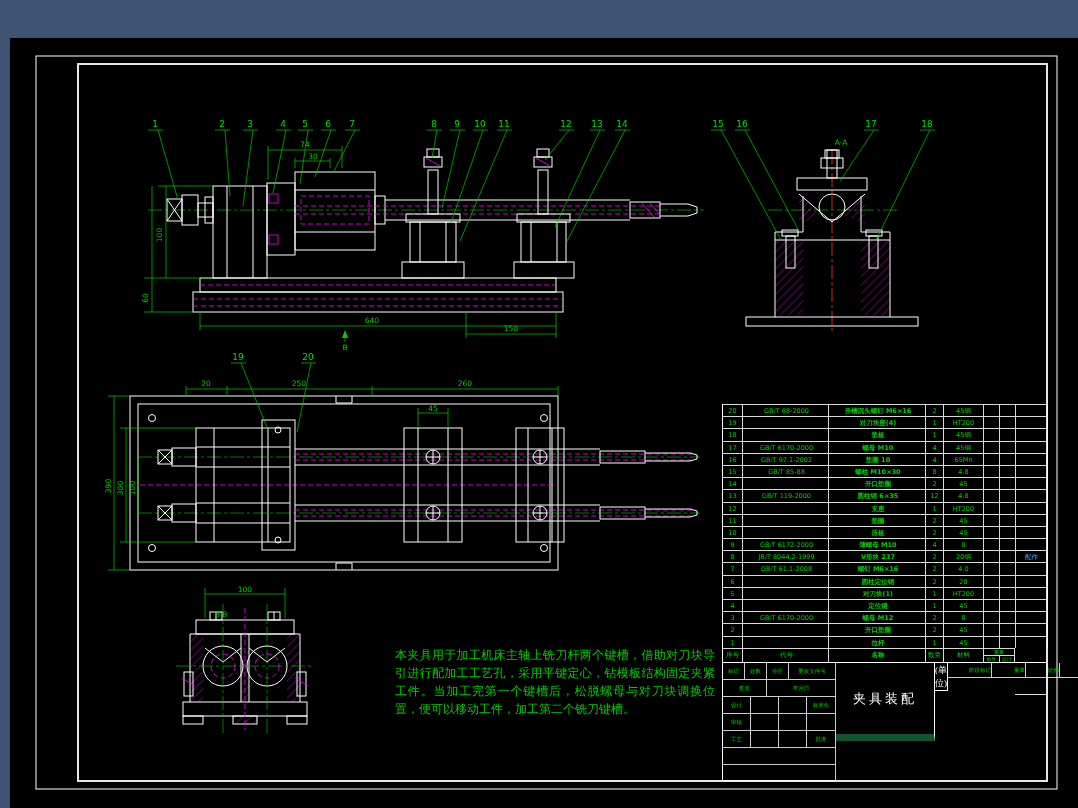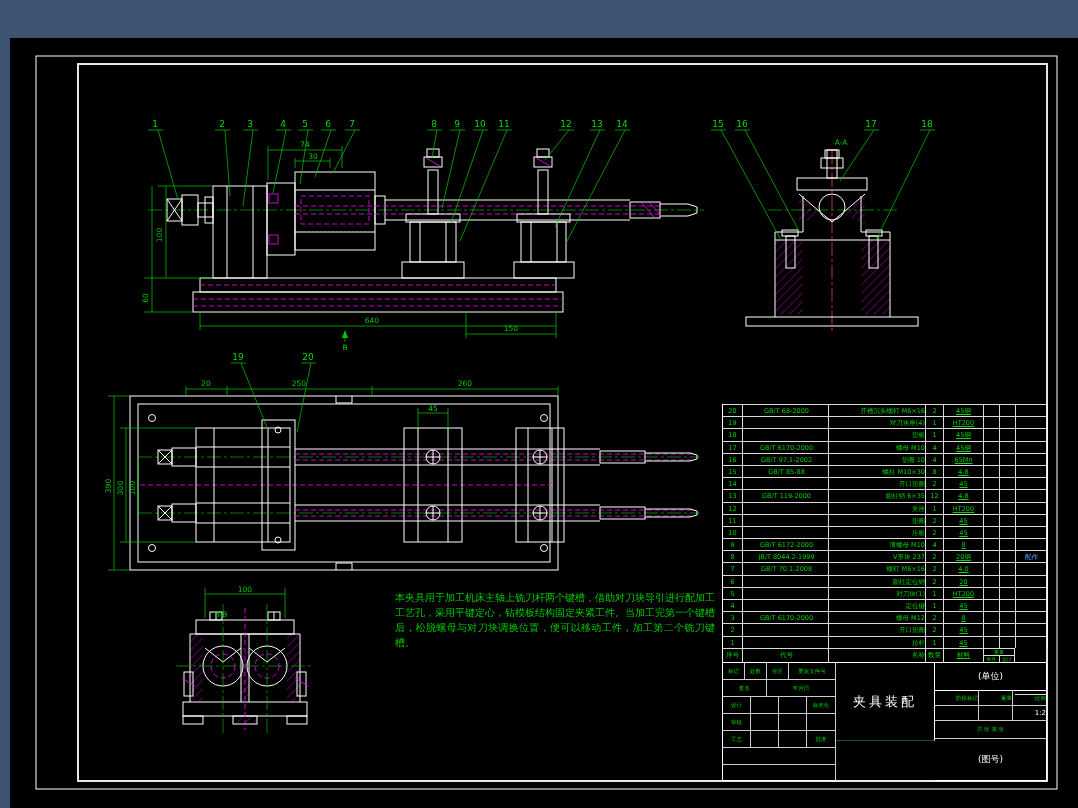--- a/index.html
+++ b/index.html
@@ -22,60 +22,60 @@
   .hfill{fill:url(#hp);stroke:none;}
   text.callout{fill:#00dd00;font:9px "DejaVu Sans",sans-serif;text-anchor:middle;}
   text.dim{fill:#00cc00;font:7.5px "DejaVu Sans",sans-serif;text-anchor:middle;}
 
   
   #bom{position:absolute;left:722px;top:404px;width:325px;height:258px;color:#00d000;
        border-left:1px solid #fff;box-sizing:border-box;}
   .bom-row{display:flex;height:12.2px;line-height:12px;font-size:6.5px;white-space:nowrap;}
   .bc{border-right:1px solid rgba(255,255,255,.85);border-top:1px solid rgba(255,255,255,.85);
       box-sizing:border-box;overflow:hidden;text-align:center;flex:none;}
-  .b0{width:20px;} .b1{width:86px;text-align:center;padding-left:2px;} .b2{width:97px;text-align:right;padding-left:2px;}
-  .b3{width:18px;} .b4{width:40px;text-decoration:underline;} .b5{width:16px;} .b6{width:16px;} .b7{width:32px;color:#4aa8ff;}
+  .b0{width:20px;} .b1{width:86px;text-align:center;padding-left:2px;} .b2{width:97px;text-align:center;padding-left:2px;font-weight:bold;}
+  .b3{width:18px;} .b4{width:40px;} .b5{width:16px;} .b6{width:16px;} .b7{width:32px;color:#4aa8ff;}
   #bom-header{display:flex;height:14px;line-height:13px;font-size:6.5px;}
   #bom-header .cw{width:32px;display:flex;flex-direction:column;border-right:1px solid rgba(255,255,255,.85);
       border-top:1px solid rgba(255,255,255,.85);box-sizing:border-box;}
   #bom-header .cw-top{font-size:5px;line-height:6px;text-align:center;border-bottom:1px solid rgba(255,255,255,.85);}
   #bom-header .cw-bot{display:flex;font-size:5px;line-height:6px;}
   #bom-header .cw-bot span{flex:1;text-align:center;}
   #bom-header .cw-bot span:first-child{border-right:1px solid rgba(255,255,255,.85);}
   #bom-header .b7{color:#00d000;margin-top:46px;}
 
   
   #titleblock{position:absolute;left:722px;top:662px;width:325px;height:119px;display:flex;
        border-left:1px solid #fff;border-top:1px solid #fff;box-sizing:border-box;color:#00d000;}
   .tb-left{width:113px;display:flex;flex-direction:column;}
   .tb-row{display:flex;flex:1;}
   .tb-cell{border-right:1px solid rgba(255,255,255,.8);border-bottom:1px solid rgba(255,255,255,.8);
        box-sizing:border-box;font-size:5.5px;line-height:16px;text-align:center;overflow:hidden;flex:none;}
   .w22{width:22px;} .w47{width:47px;} .w44{width:44px;} .w69{width:69px;}
   .w28{width:28px;} .w29{width:29px;} .w113{width:113px;}
   .tb-mid{width:100px;display:flex;flex-direction:column;}
-  .tb-title{height:78px;border-right:1px solid #fff;border-bottom:1px solid #14532d;box-sizing:border-box;
+  .tb-title{height:78px;border-right:1px solid #fff;border-bottom:7px solid #14532d;box-sizing:border-box;
        color:#fff;font-size:13px;letter-spacing:3px;display:flex;align-items:center;justify-content:center;}
   .tb-dname{flex:1;border-right:1px solid #fff;border-bottom:1px solid #fff;box-sizing:border-box;
        color:#fff;font-size:11px;letter-spacing:4px;display:flex;align-items:center;justify-content:center;}
-  .tb-right{width:112px;display:flex;flex-direction:column;}
+  .tb-right{width:112px;display:flex;flex-direction:row;font-family:Liberation Serif, serif;}
   .tb-unit{height:28px;border-right:1px solid #fff;border-bottom:1px solid #fff;box-sizing:border-box;
        color:#fff;font-size:9px;display:flex;align-items:center;justify-content:center;}
   .tb-row3{display:flex;height:15px;}
   .tb-row3 div{flex:none;border-right:1px solid rgba(255,255,255,.8);border-bottom:1px solid rgba(255,255,255,.8);
        box-sizing:border-box;font-size:5.5px;line-height:14px;text-align:right;overflow:hidden;}
   .w44r{width:44px;} .w34r{width:34px;}
   .tb-row3 .white{color:#fff;font-size:7px;}
   .tb-sheets{height:18px;border-right:1px solid rgba(255,255,255,.8);border-bottom:1px solid rgba(255,255,255,.8);
        box-sizing:border-box;font-size:5.5px;line-height:17px;text-align:center;}
   .tb-dno{flex:1;border-right:1px solid #fff;border-bottom:1px solid #fff;box-sizing:border-box;
        color:#fff;font-size:9px;display:flex;align-items:center;justify-content:center;}
 
   
-  #note{position:absolute;left:395px;top:590px;width:320px;color:#00cc00;font-size:10px;
+  #note{position:absolute;left:395px;top:646px;width:320px;color:#00cc00;font-size:12px;
         line-height:1.5;text-align:justify;}
 </style>
 </head>
 <body>
 
 <div id="stage">
   <div id="chrome-top" style="background: rgb(62, 82, 114);"></div>
   <div id="chrome-left" style="background: rgb(62, 82, 114);"></div>
   <div id="canvas"></div>
 
@@ -531,21 +531,21 @@
           <div class="bc b1">JB/T 8044.2-1999</div>
           <div class="bc b2">V形块 237</div>
           <div class="bc b3">2</div>
           <div class="bc b4">20钢</div>
           <div class="bc b5"></div>
           <div class="bc b6"></div>
           <div class="bc b7">配作</div>
         </div>
         <div class="bom-row">
           <div class="bc b0">7</div>
-          <div class="bc b1">GB/T 70.1-2008</div>
+          <div class="bc b1">GB/T 61.1-2008</div>
           <div class="bc b2">螺钉 M6×16</div>
           <div class="bc b3">2</div>
           <div class="bc b4">4.0</div>
           <div class="bc b5"></div>
           <div class="bc b6"></div>
           <div class="bc b7"></div>
         </div>
         <div class="bom-row">
           <div class="bc b0">6</div>
           <div class="bc b1"></div>

